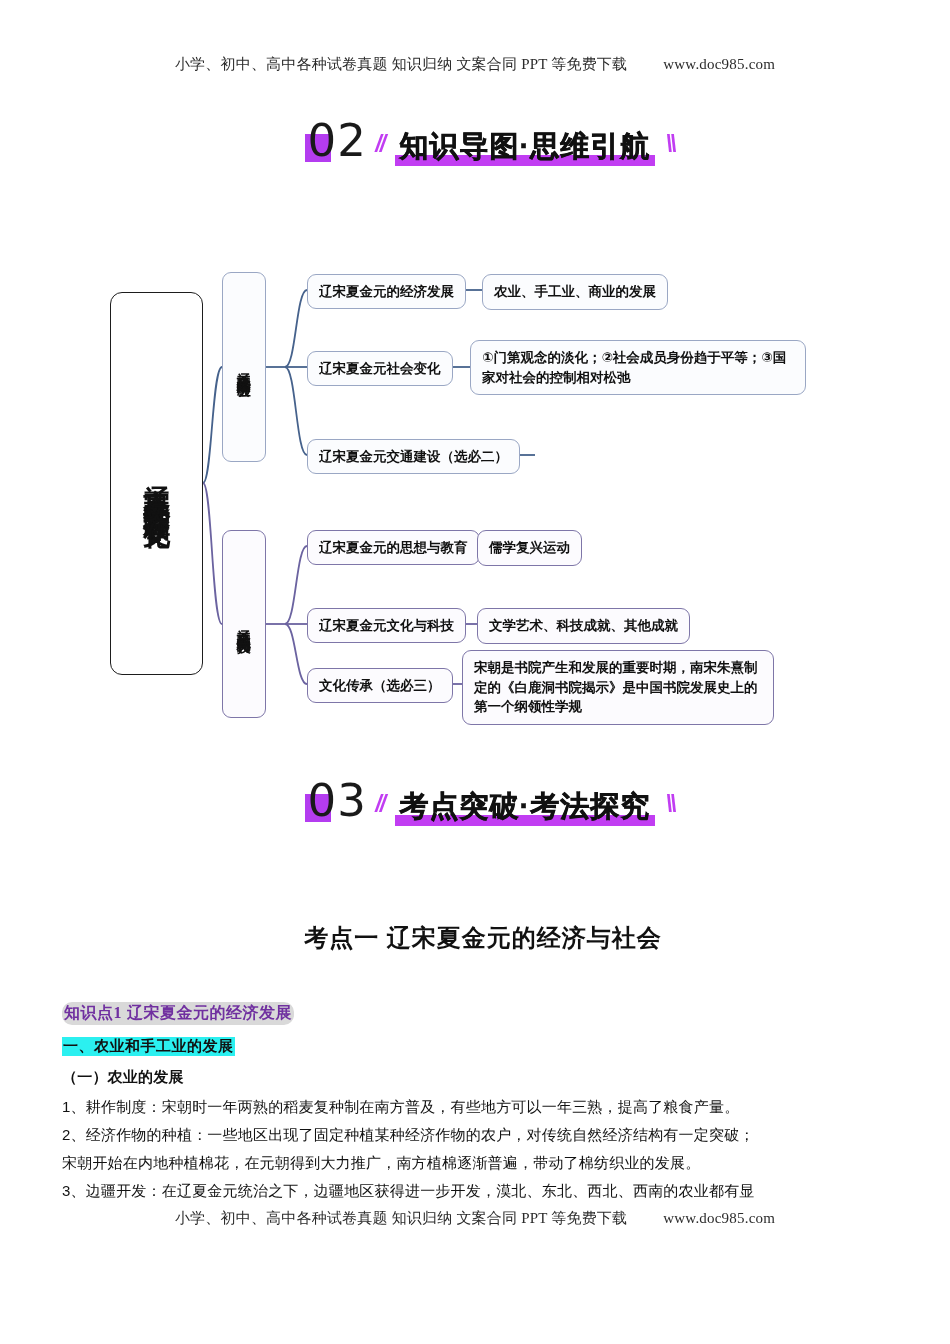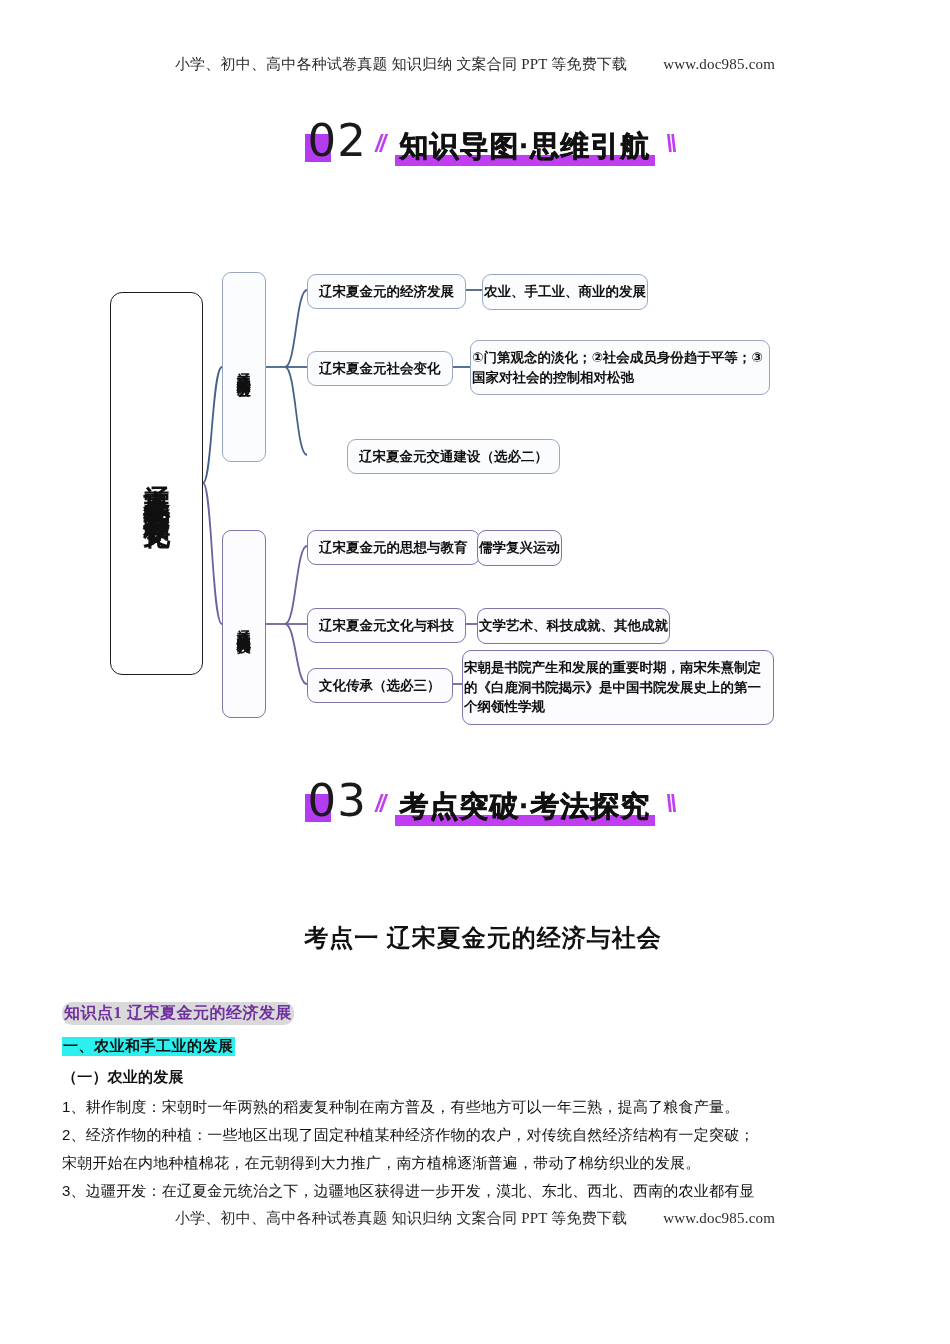--- a/index.html
+++ b/index.html
@@ -147,21 +147,21 @@
   .node-branch .vtext { font-size: 14px; letter-spacing: 1px; }
   .node-b1 { left: 222px; top: 22px; height: 190px; }
   .node-b2 { left: 222px; top: 280px; height: 188px; }
   .node-leaf {
     padding: 7px 11px;
     font-size: 13.5px;
     line-height: 1.42;
     white-space: nowrap;
   }
   .node-detail {
-    padding: 7px 1px;
+    padding: 7px 11px;
     font-size: 13.5px;
     line-height: 1.45;
   }
 
   
   .kaodian-title {
     position: absolute;
     left: 0; right: 0;
     text-align: center;
     font-size: 24px;
@@ -256,25 +256,25 @@
   <div class="node node-leaf" style="left:307px; top:24px;">
     <span>辽宋夏金元的经济发展</span>
   </div>
   <div class="node node-detail" style="left:482px; top:24px;">
     <span>农业、手工业、商业的发展</span>
   </div>
 
   <div class="node node-leaf" style="left:307px; top:101px;">
     <span>辽宋夏金元社会变化</span>
   </div>
-  <div class="node node-detail" style="left:470px; top:90px; width:300px;">
+  <div class="node node-detail" style="left:470px; top:90px; width:336px;">
     <span>①门第观念的淡化；②社会成员身份趋于平等；③国家对社会的控制相对松弛</span>
   </div>
 
-  <div class="node node-leaf" style="left:307px; top:189px;margin-left:40px;">
+  <div class="node node-leaf" style="left:307px; top:189px;">
     <span>辽宋夏金元交通建设（选必二）</span>
   </div>
 
   <div class="node node-branch node-b2 purple">
     <span class="vtext">辽宋夏金元的文化和科技</span>
   </div>
   <div class="node node-leaf purple" style="left:307px; top:280px;">
     <span>辽宋夏金元的思想与教育</span>
   </div>
   <div class="node node-detail purple" style="left:477px; top:280px;">

